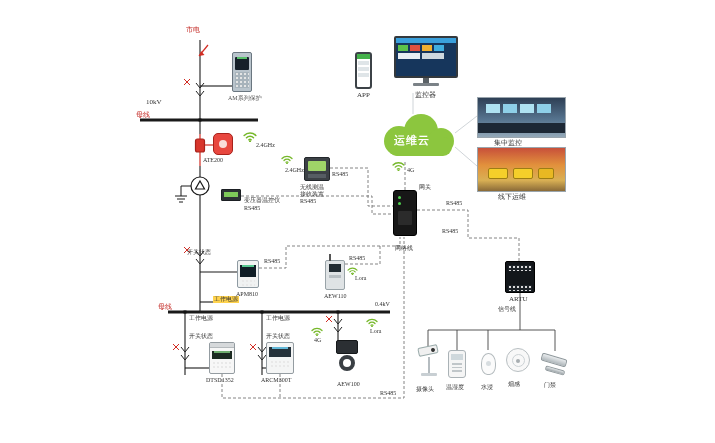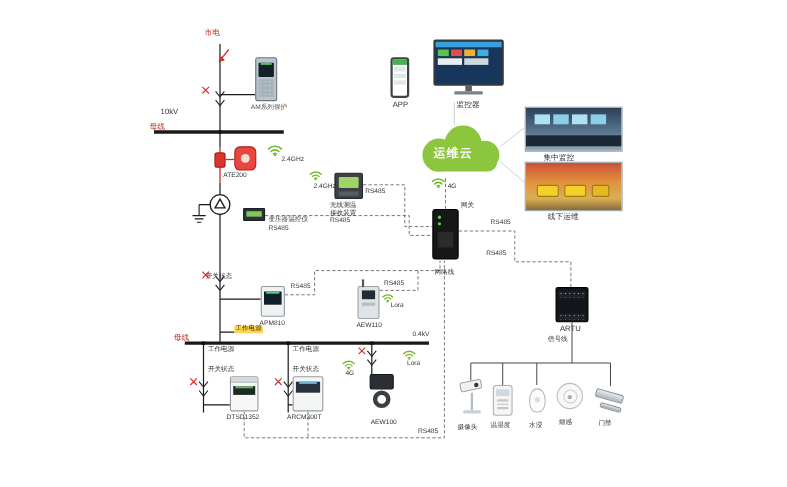--- a/index.html
+++ b/index.html
@@ -1,17 +1,17 @@
 <!DOCTYPE html>
 <html><head>
 <meta charset="utf-8">
 <style>
   html,body{margin:0;padding:0;background:#fff;}
   .stage{position:relative;width:715px;height:442px;background:#ffffff;overflow:hidden;
-         font-family:Liberation Sans, sans-serif;}
+         font-family:Liberation Serif, serif;}
   svg{position:absolute;left:0;top:0;}
   .lbl{position:absolute;font-size:7px;line-height:1.1;color:#333;white-space:nowrap;}
   .lbl.red{color:#c22520;}
   .lbl.t6{font-size:6px;}
   .lbl.hl{background:#ffd34d;padding:0 1px;}
   .lbl.cloudtxt{font-size:11px;font-weight:bold;color:#ffffff;letter-spacing:1px;}
   .dev{position:absolute;box-sizing:border-box;}
   .dev *{box-sizing:border-box;}
   .dotgrid{background-image:radial-gradient(circle,#e8e8e8 0.7px,transparent 0.8px);background-size:4px 4px;}
   .wifi{position:absolute;}

